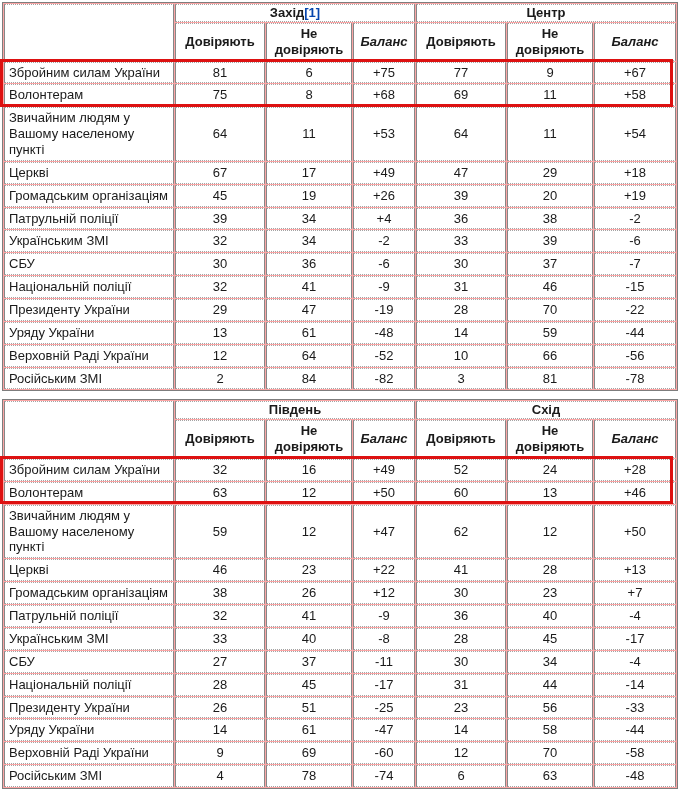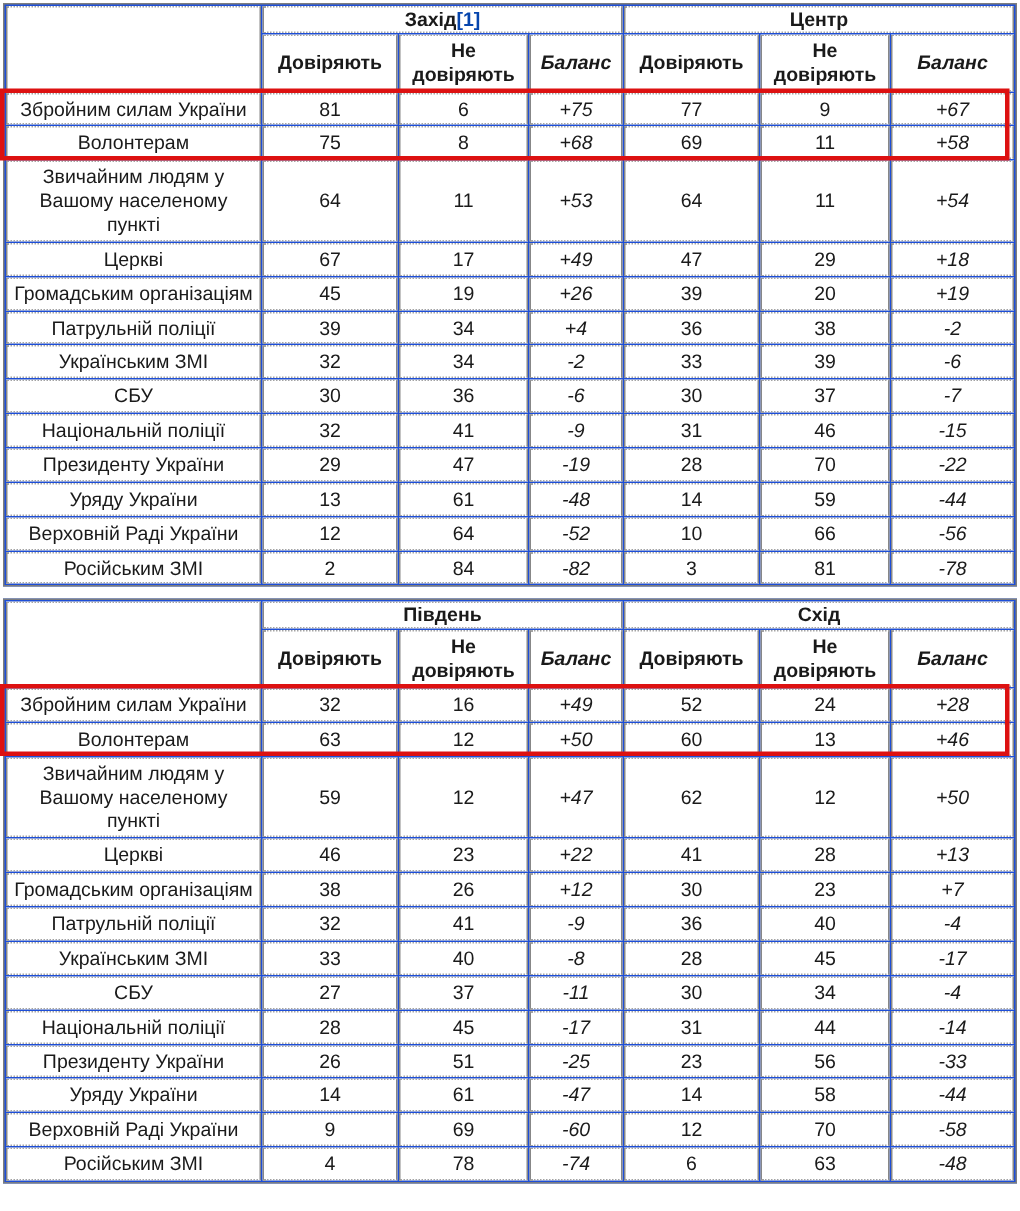--- a/index.html
+++ b/index.html
@@ -13,41 +13,41 @@
     font-size: 13px;
   }
   .tbl-wrap { position: relative; }
   .tbl-wrap + .tbl-wrap { margin-top: 8px; }
 
   table.trust {
     width: 100%;
     border-collapse: separate;
     border-spacing: 1px;
     border: 1px solid #7d7d7d;
-    background: #1d4ed8;
+    background: #fca5a5;
     table-layout: fixed;
   }
   th, td {
     background: #fff;
     border: 1px solid;
     border-color: #a3a3a3 #878787;
     border-top-style: dotted;
     border-bottom-style: dotted;
     padding: 2px 4px;
     line-height: 1.22;
     vertical-align: middle;
     overflow: hidden;
   }
   th { font-weight: bold; text-align: center; }
   th.region-header { padding: 0 4px; }
   th.corner-cell { }
   th.balance-header { font-style: italic; }
   td.num { text-align: center; }
-  td.balance-cell { font-style: italic; }
-  td.label-cell { text-align: center; }
+  td.balance-cell { }
+  td.label-cell { text-align: left; }
   a.ref-link { color: #0645ad; text-decoration: none; }
 
   .hl-rect {
     position: absolute;
     left: -2px;
     width: calc(100% - 3px);
     box-sizing: border-box;
     border: 3px solid #dd1111;
     pointer-events: none;
     z-index: 5;

